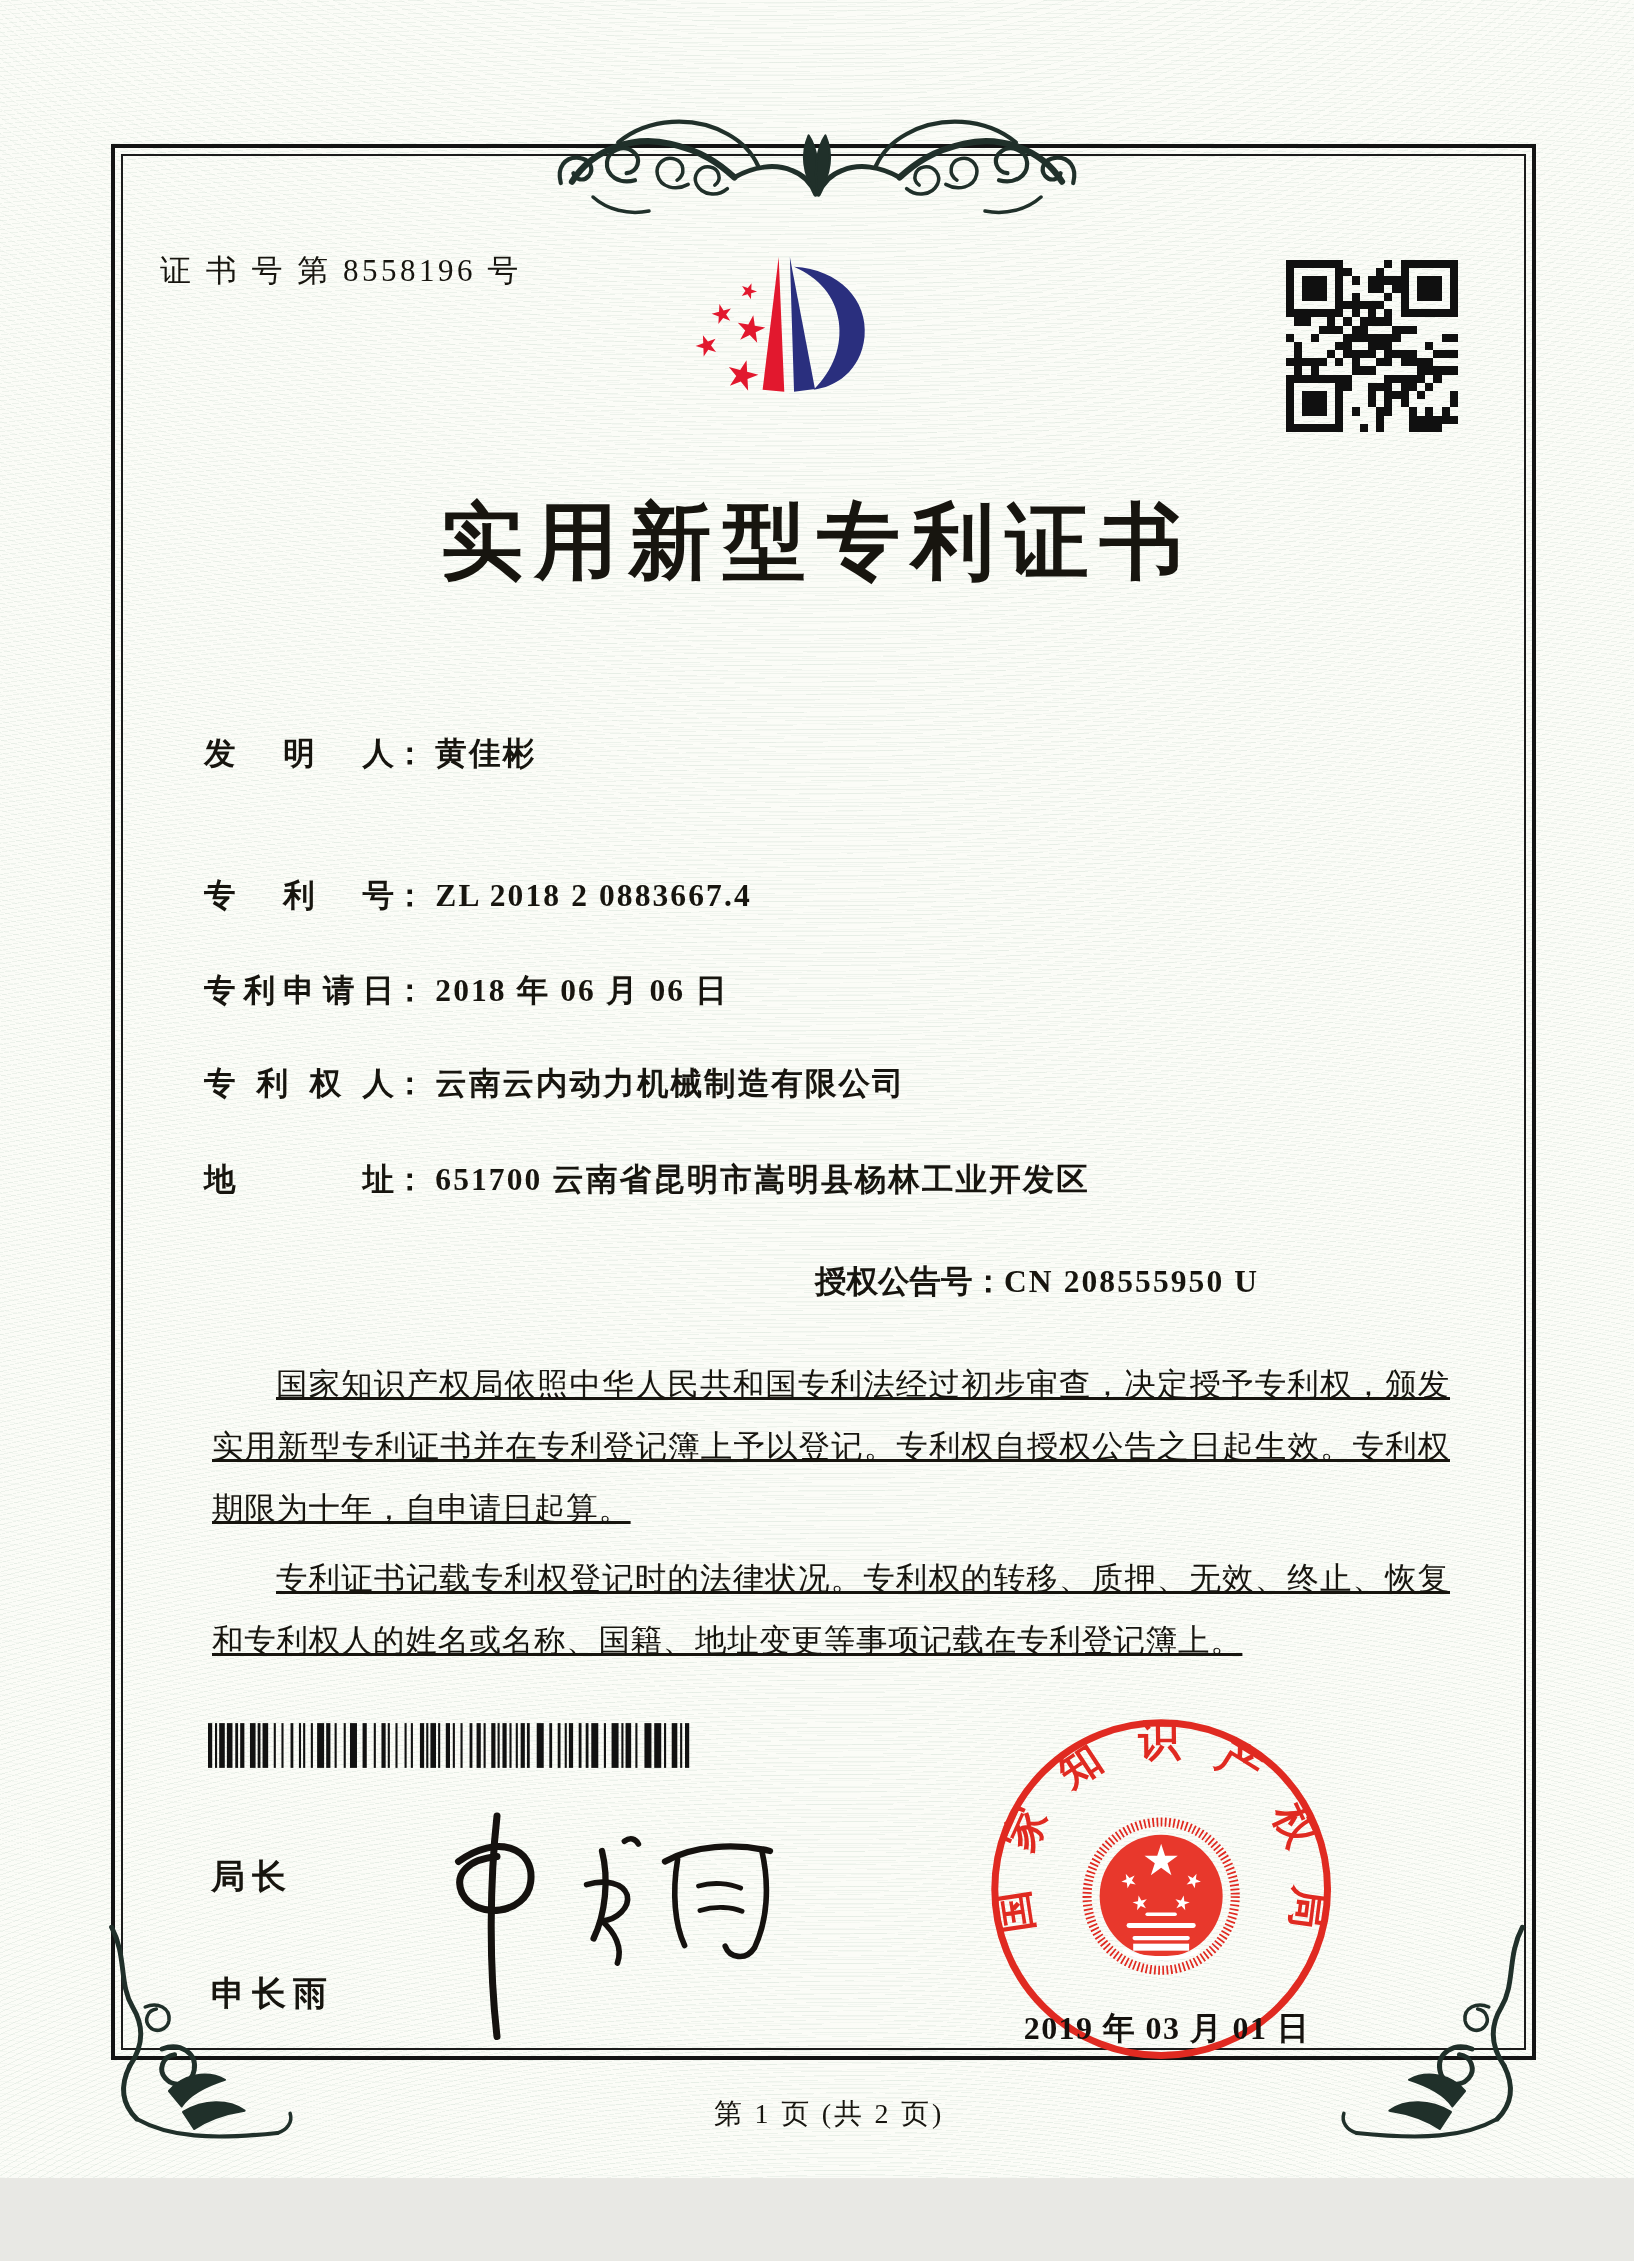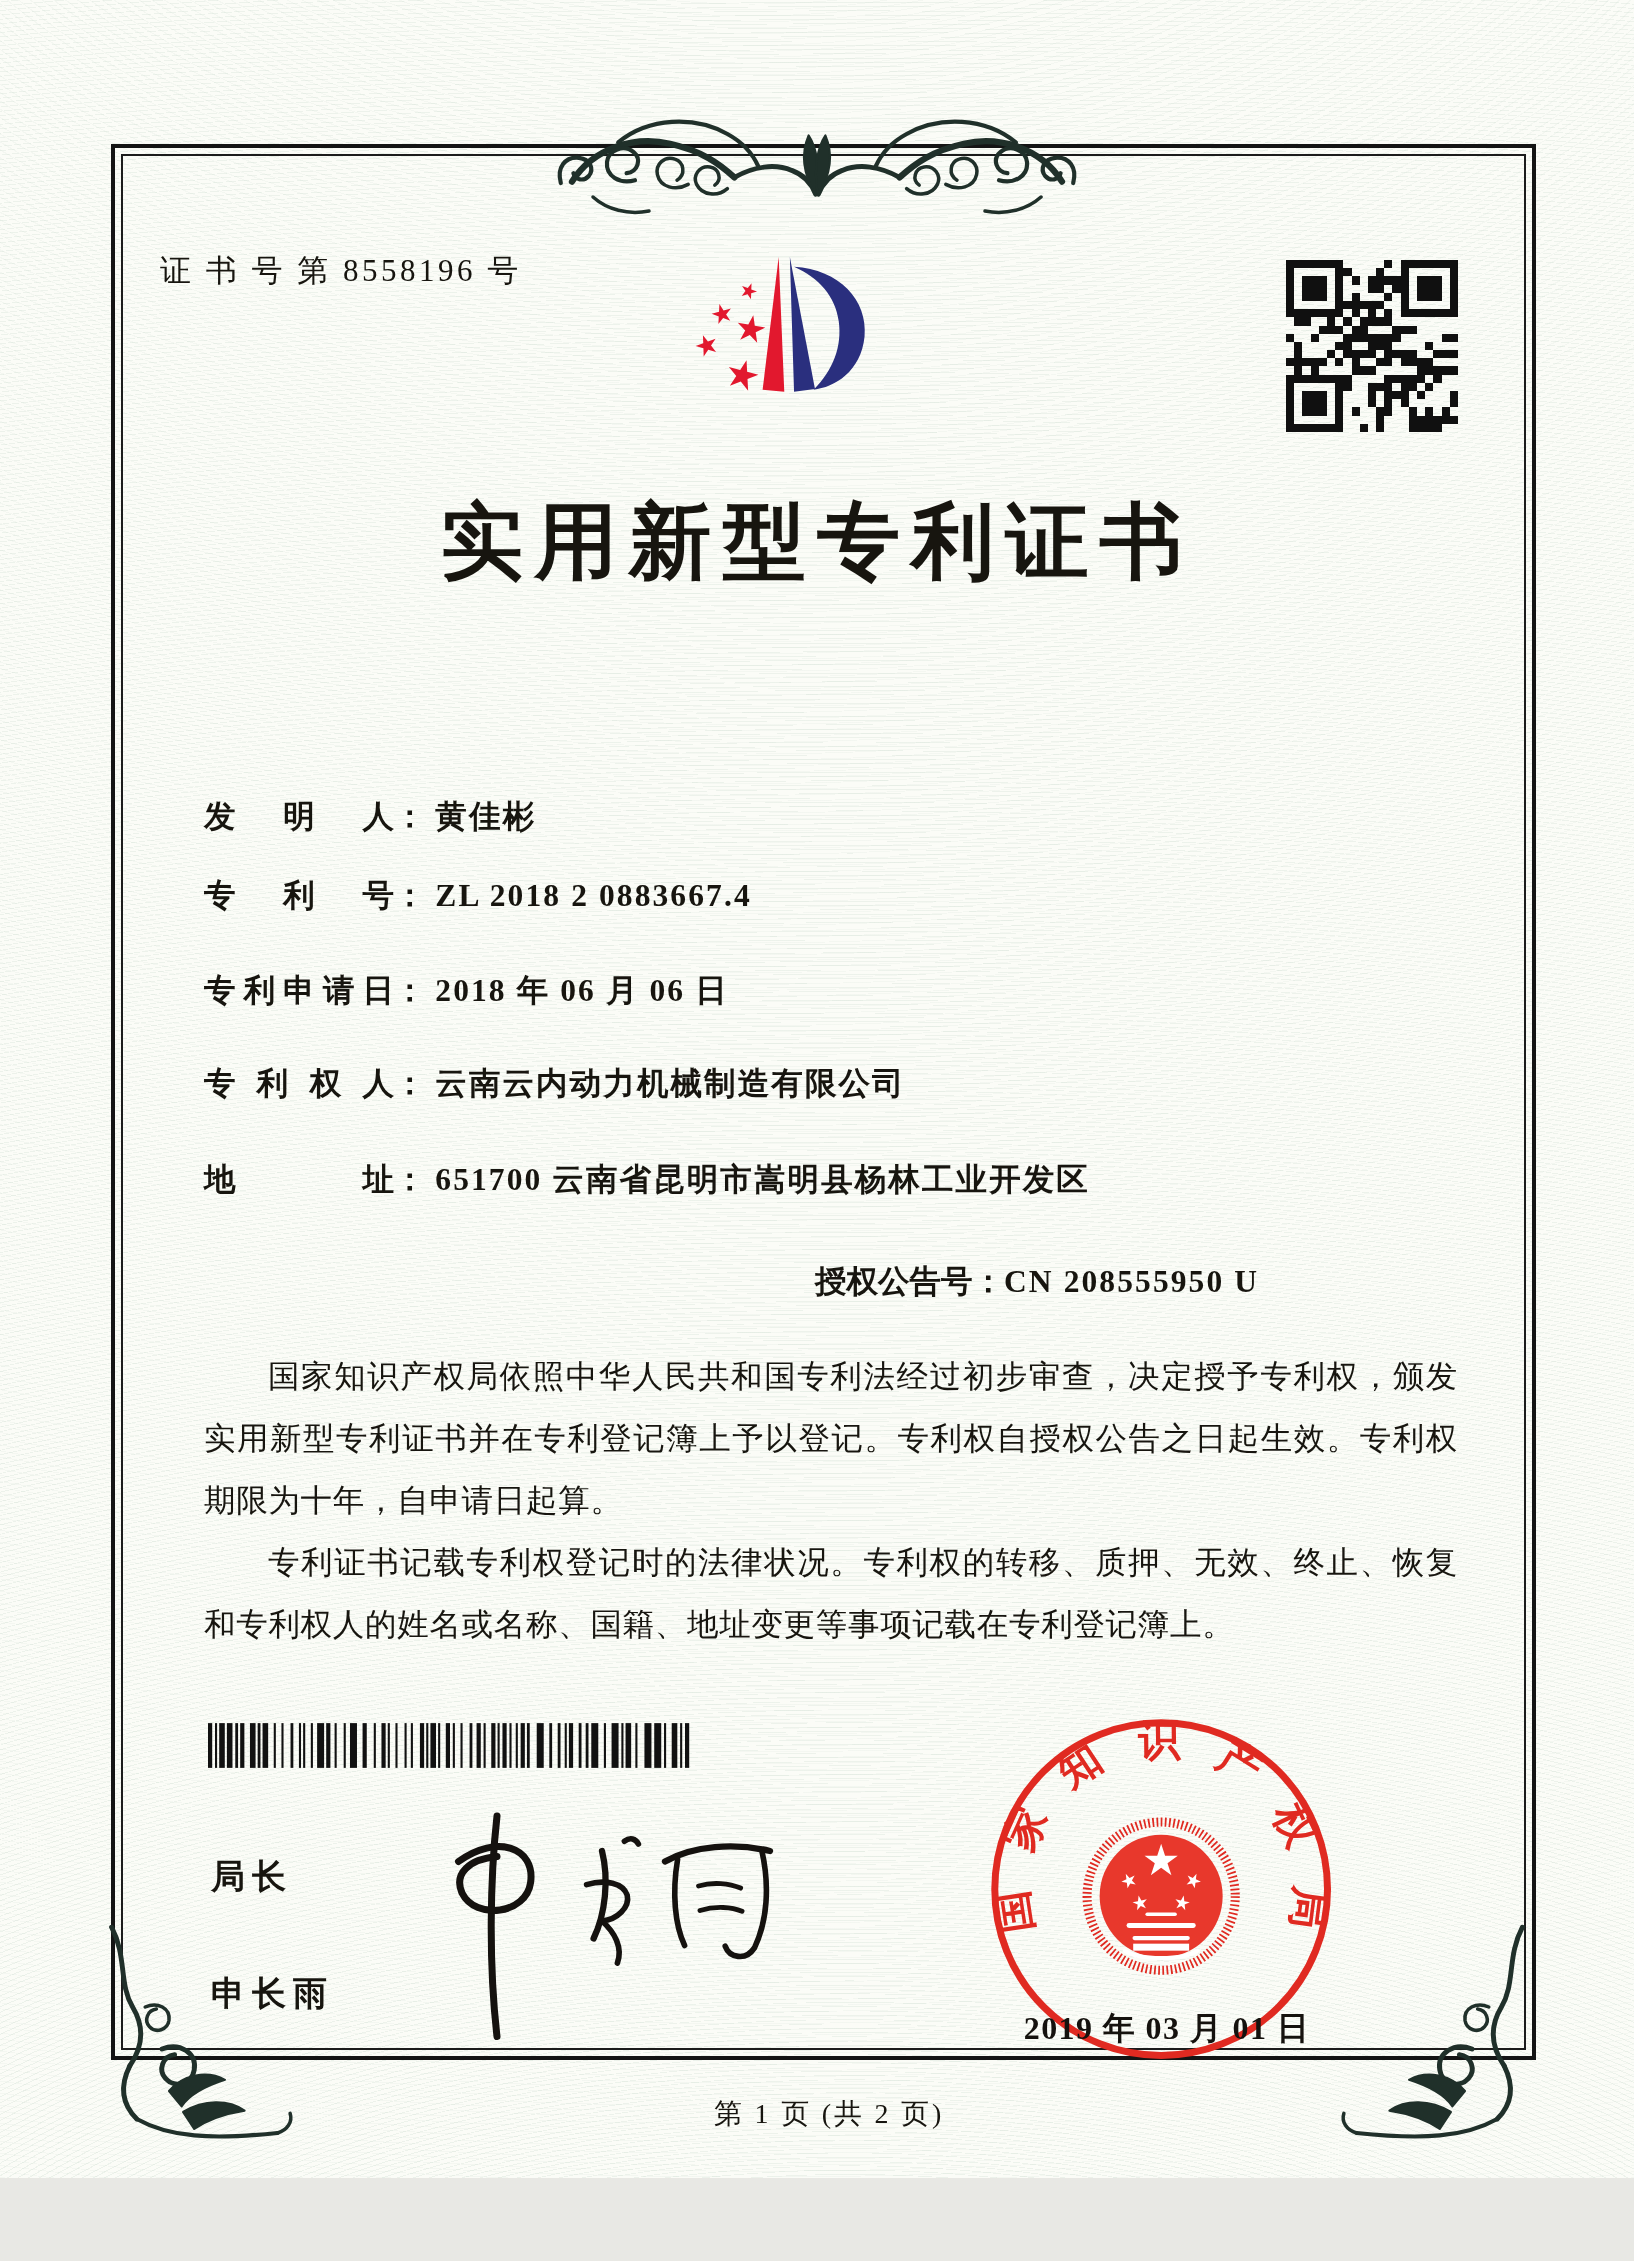--- a/index.html
+++ b/index.html
@@ -18,21 +18,21 @@
   .frame{position:absolute;left:111px;top:144px;right:98px;bottom:118px;border:4.9px solid #141414;}
   .frame-inner{position:absolute;inset:6.3px;border:2.1px solid #1c1c1c;}
   .cert-no{position:absolute;left:160px;top:250px;font-size:31px;letter-spacing:3.5px;white-space:nowrap;}
   .title{position:absolute;left:0;width:100%;top:487px;text-align:center;font-size:83px;font-weight:bold;letter-spacing:11.2px;white-space:nowrap;}
   .field-row{position:absolute;left:204px;font-size:31.5px;font-weight:bold;white-space:nowrap;}
   .flabel{display:inline-block;width:190px;text-align:justify;text-align-last:justify;}
   .fcolon{display:inline-block;margin-right:9.8px;}
   .fvalue{letter-spacing:2.1px;}
   .grant-row{position:absolute;top:1261px;font-size:31.5px;font-weight:bold;white-space:nowrap;}
   .body-text{position:absolute;left:204px;top:1346px;width:1254px;font-size:31.5px;line-height:62px;text-align:justify;letter-spacing:0.7px;}
-  .body-text p{margin:0;text-indent:64px;}
+  .body-text p{margin:8px;text-indent:64px;text-decoration:underline;}
   .signer{position:absolute;left:211px;font-size:34px;font-weight:bold;letter-spacing:7px;white-space:nowrap;}
   .seal-date{position:absolute;left:992px;top:2007px;width:350px;text-align:center;font-size:32px;font-weight:bold;color:#15120e;letter-spacing:1.4px;white-space:nowrap;}
   .footer-pageno{position:absolute;left:0;width:100%;top:2095px;text-align:center;font-size:28px;letter-spacing:2.8px;padding-left:12px;}
   .back-note{position:absolute;left:0;width:100%;top:2188px;text-align:center;font-size:31.5px;font-weight:bold;letter-spacing:5.6px;}
   svg{display:block;}
   .abs{position:absolute;}
 </style>
 </head>
 <body>
 
@@ -337,21 +337,21 @@
       <rect x="9" y="20" width="1" height="1" fill="#101010"></rect>
       <rect x="11" y="20" width="1" height="1" fill="#101010"></rect>
       <rect x="15" y="20" width="1" height="1" fill="#101010"></rect>
       <rect x="16" y="20" width="1" height="1" fill="#101010"></rect>
       <rect x="17" y="20" width="1" height="1" fill="#101010"></rect>
       <rect x="18" y="20" width="1" height="1" fill="#101010"></rect>
     </svg>
 
   <div class="title">实用新型专利证书</div>
 
-  <div class="field-row" style="top:796px;">
+  <div class="field-row" style="top:733px;">
     <span class="flabel">发明人</span><span class="fcolon">：</span><span class="fvalue">黄佳彬</span>
   </div>
   <div class="field-row" style="top:875px;">
     <span class="flabel">专利号</span><span class="fcolon">：</span><span class="fvalue">ZL 2018 2 0883667.4</span>
   </div>
   <div class="field-row" style="top:970px;">
     <span class="flabel">专利申请日</span><span class="fcolon">：</span><span class="fvalue">2018 年 06 月 06 日</span>
   </div>
   <div class="field-row" style="top:1063px;">
     <span class="flabel">专利权人</span><span class="fcolon">：</span><span class="fvalue">云南云内动力机械制造有限公司</span>

